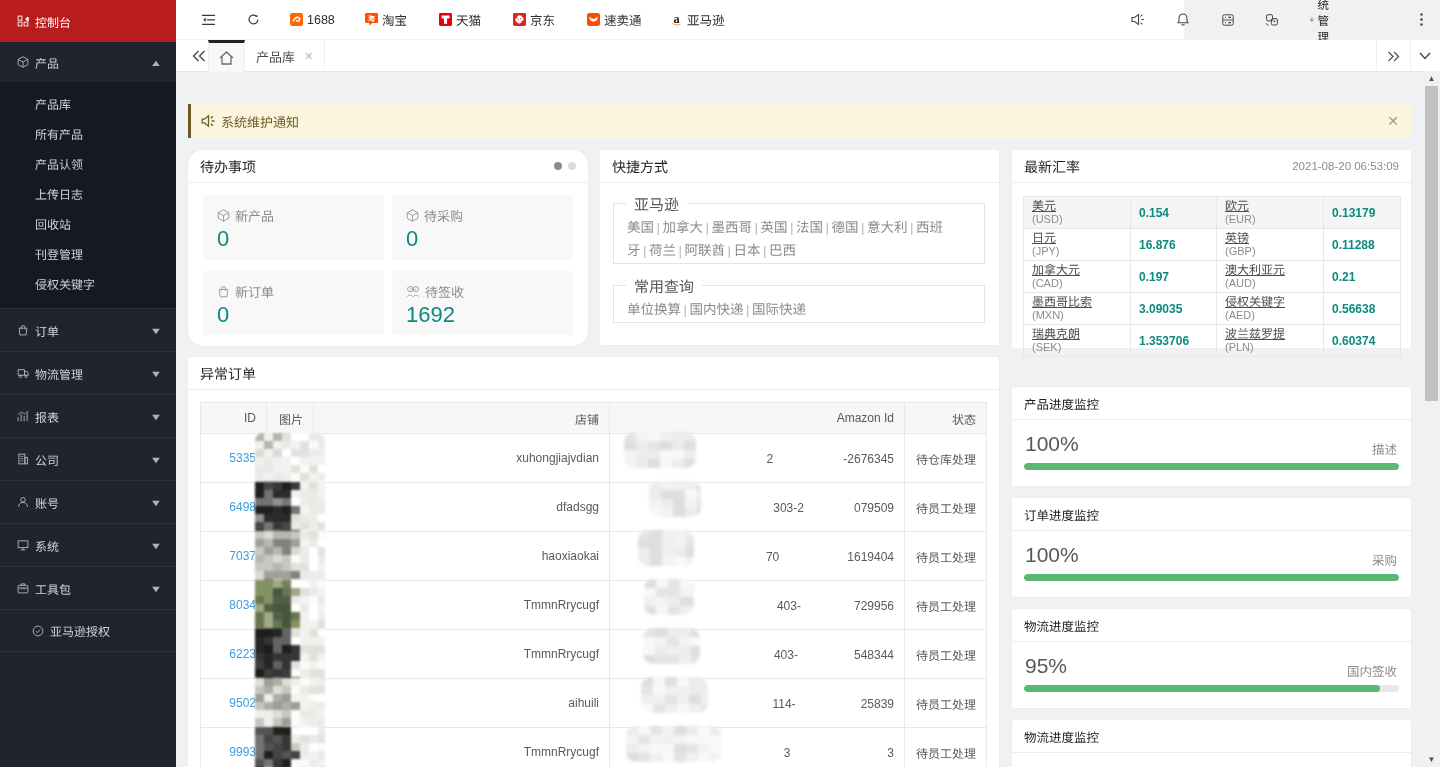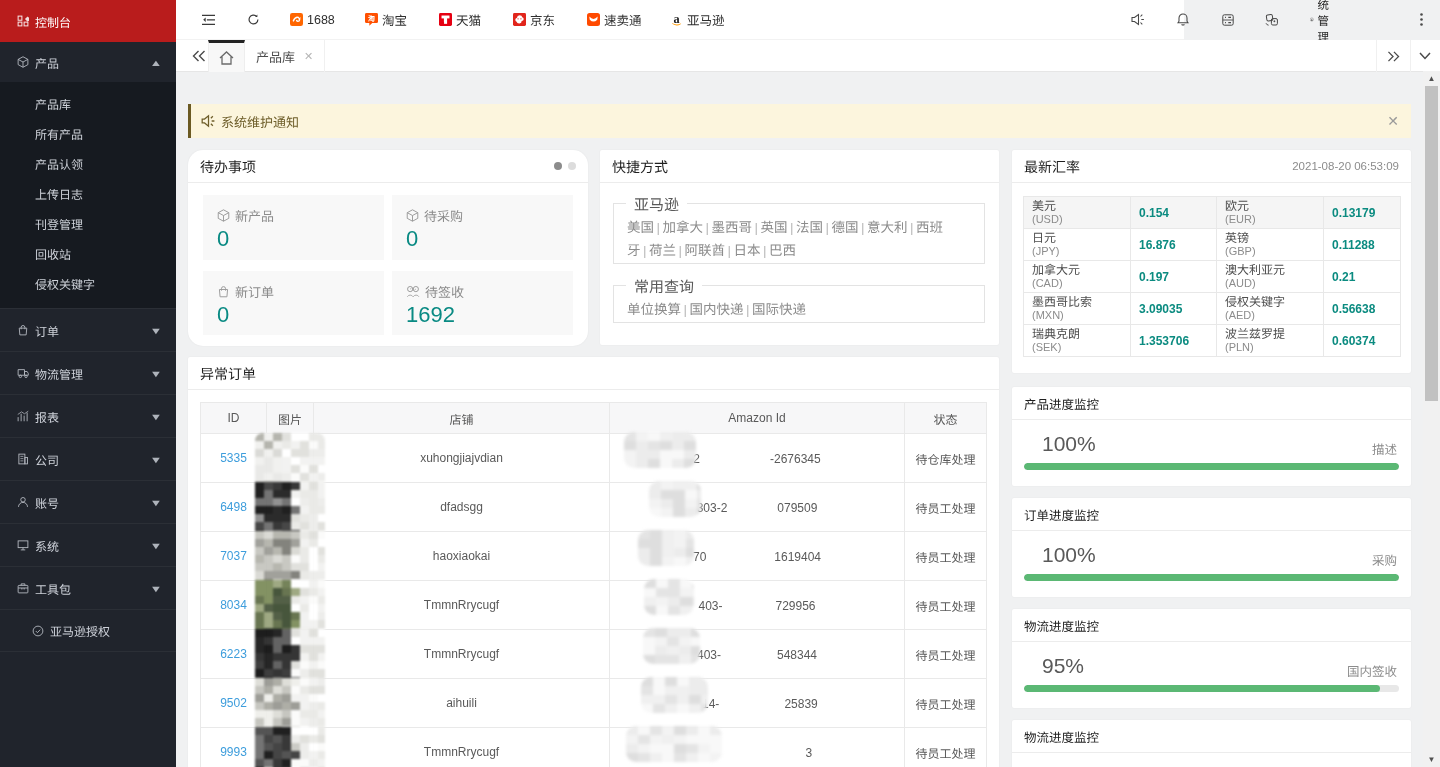--- a/index.html
+++ b/index.html
@@ -45,32 +45,32 @@
 .dots{margin-left:auto;display:flex;gap:6px;}
 .dot{width:8px;height:8px;border-radius:50%;}
 
 fieldset{border:1px solid #e3e3e3;position:absolute;}
 fieldset legend{margin-left:12px;padding:0 8px;font-size:15px;color:#595959;}
 .links{padding:2px 5px 2px 13px;font-size:13.5px;color:#8c8c8c;line-height:23px;}
 .links i{font-style:normal;color:#b8b8b8;padding:0 2.5px;}
 
 table.rate{border-collapse:collapse;position:absolute;left:11px;top:46px;width:377px;table-layout:fixed;}
 table.rate td{border:1px solid #e8e8e8;padding:0 8px;font-size:12px;color:#4d4d4d;height:32px;}
-table.rate .cur div{line-height:13px;font-size:12px;}
+table.rate .cur div{line-height:13px;font-size:12px;text-decoration:underline;}
 table.rate .cur span{color:#8c8c8c;font-size:11px;line-height:12px;display:block;}
 table.rate .val{color:#0b8b80;font-weight:bold;font-size:12px;}
 table.rate tr.hd td{background:#f5f5f5;}
 
 table.orders{border-collapse:collapse;position:absolute;left:12px;top:45px;width:787px;table-layout:fixed;}
-table.orders th,table.orders td{border:1px solid #e9e9e9;font-size:12px;font-weight:normal;text-align:center;padding:0 10px;color:#5a5a5a;white-space:nowrap;overflow:hidden;}
+table.orders th,table.orders td{border:1px solid #e9e9e9;font-size:12px;font-weight:normal;text-align:right;padding:0 10px;color:#5a5a5a;white-space:nowrap;overflow:hidden;}
 table.orders th{background:#f7f7f8;height:31px;color:#595959;}
 table.orders td{height:49px;}
 table.orders td.id{color:#3d9ddc;}
 
-.pcard .pct{position:absolute;left:30px;top:45px;font-size:21px;color:#595959;line-height:23px;}
+.pcard .pct{position:absolute;left:13px;top:45px;font-size:21px;color:#595959;line-height:23px;}
 .pcard .plbl{position:absolute;right:14px;top:52px;font-size:12.5px;color:#8c8c8c;}
 .pbar{position:absolute;left:12px;top:76px;width:375px;height:7px;border-radius:4px;background:#e8e8e8;overflow:hidden;}
 .pbar .fill{height:100%;background:#5bb874;border-radius:4px;}
 td.aid{position:relative;}
 td.aid .blur{display:inline-block;height:13px;}
 td.aid b.blur{position:relative;}
 #mosaic{position:absolute;left:67px;top:76px;width:70px;height:420px;z-index:5;filter:blur(1.2px);border-radius:8px;overflow:hidden;opacity:.93;}
 </style>
 </head>
 <body>
@@ -90,22 +90,22 @@
         <path d="M1.5 4.5 L8 8 L14.5 4.5 M8 8 L8 15"></path>
       </svg>
     产品
     <span class="arrow">▲</span>
   </div>
   <div id="submenu">
     <div class="sub-item">产品库</div>
     <div class="sub-item">所有产品</div>
     <div class="sub-item">产品认领</div>
     <div class="sub-item">上传日志</div>
+    <div class="sub-item">回收站</div>
     <div class="sub-item">刊登管理</div>
-    <div class="sub-item">回收站</div>
     <div class="sub-item">侵权关键字</div>
   </div>
   <div class="menu-item tall">
     <svg class="mi" viewBox="0 0 16 16" fill="none" stroke="#cdd1d9" stroke-width="1.2">
         <path d="M3 5.5 H13 L12.2 14.5 H3.8 Z"></path>
         <path d="M5.5 7 V4.5 a2.5 2.5 0 0 1 5 0 V7"></path>
       </svg>
     订单<span class="arrow">▼</span>
   </div>
   <div class="menu-item tall">
@@ -338,21 +338,21 @@
     <fieldset style="left:13px;top:43px;width:372px;height:71px;">
       <legend>亚马逊</legend>
       <div class="links">美国<i>|</i>加拿大<i>|</i>墨西哥<i>|</i>英国<i>|</i>法国<i>|</i>德国<i>|</i>意大利<i>|</i>西班<br>牙<i>|</i>荷兰<i>|</i>阿联酋<i>|</i>日本<i>|</i>巴西</div>
     </fieldset>
     <fieldset style="left:13px;top:125px;width:372px;height:48px;">
       <legend>常用查询</legend>
       <div class="links">单位换算<i>|</i>国内快递<i>|</i>国际快递</div>
     </fieldset>
   </div>
 
-  <div class="card" style="left:836px;top:58px;width:399px;height:223px;">
+  <div class="card" style="left:836px;top:58px;width:399px;height:198px;">
     <div class="card-hd">最新汇率<span style="margin-left:auto;color:#8c8c8c;font-size:11.5px;text-align:right;">2021-08-20 06:53:09</span></div>
     <table class="rate">
       <colgroup>
           <col style="width:107px">
           <col style="width:86px">
           <col style="width:107px">
           <col style="width:77px">
         </colgroup>
       <tbody>
           <tr class="hd">

